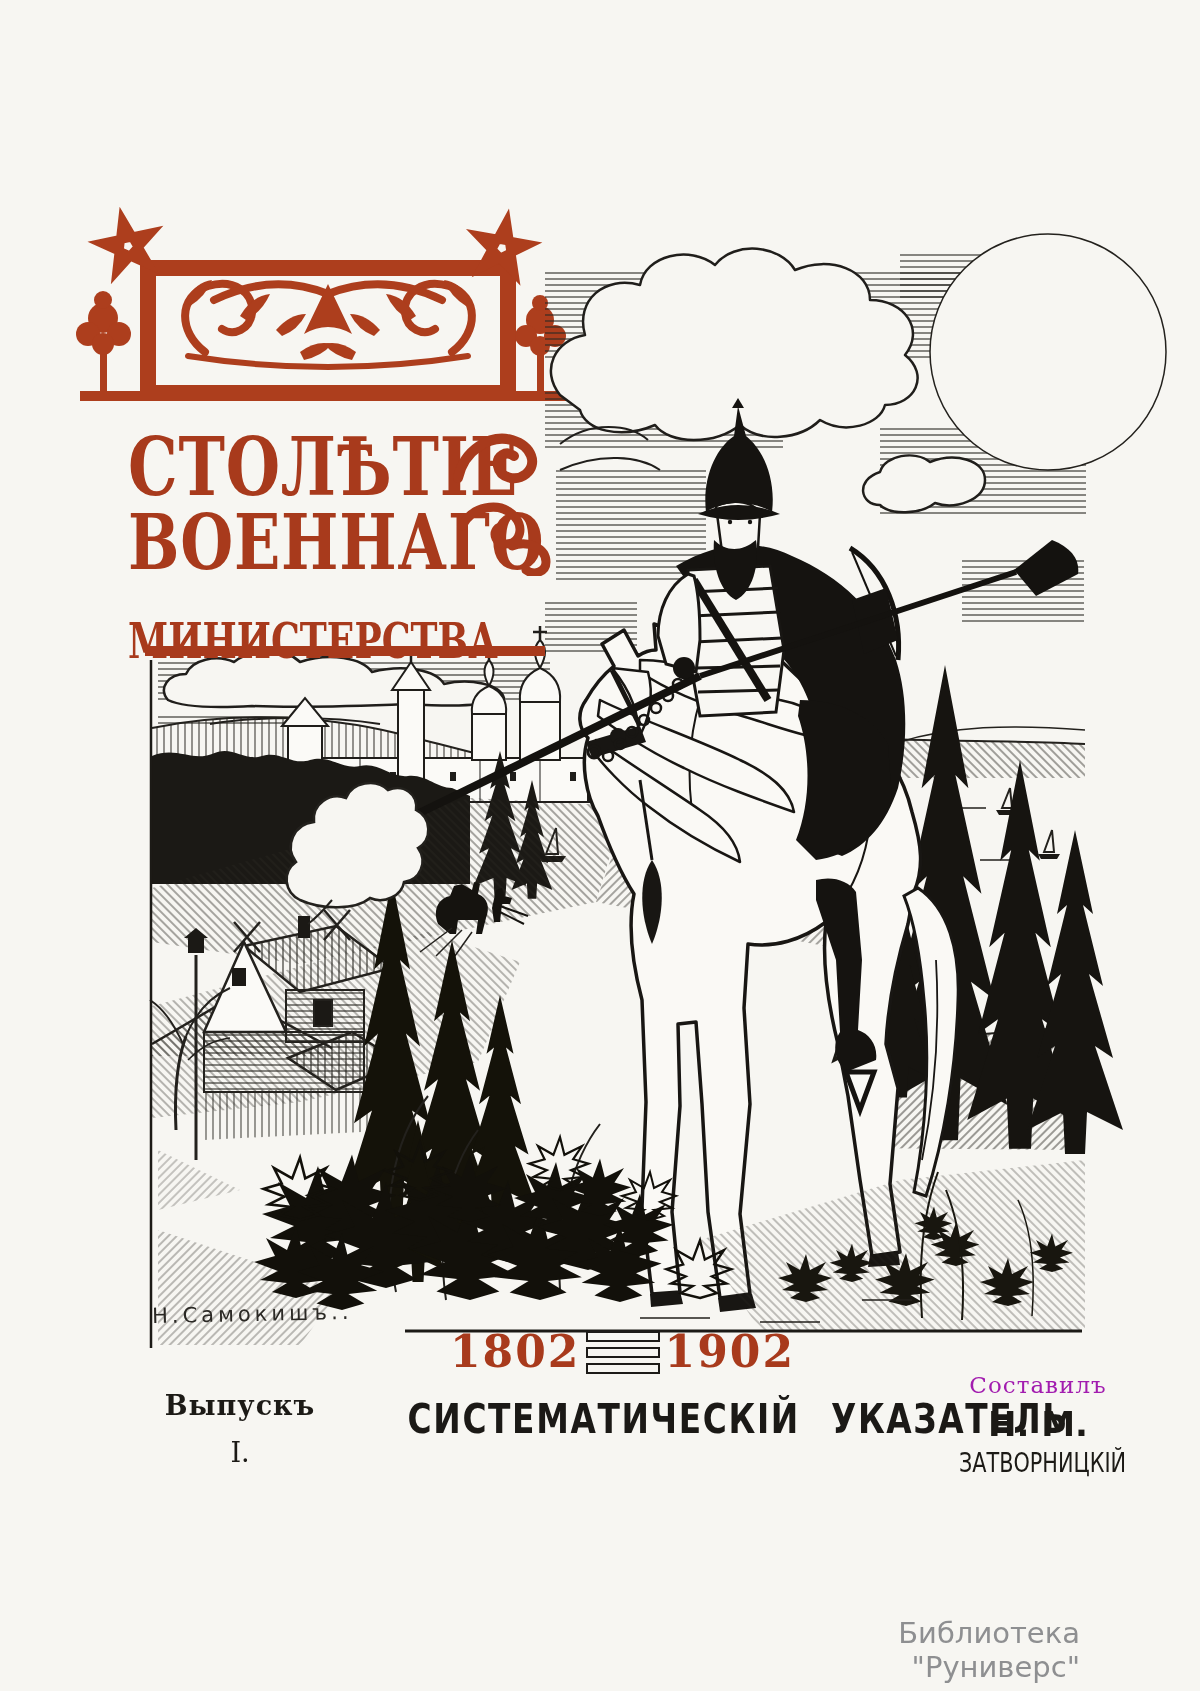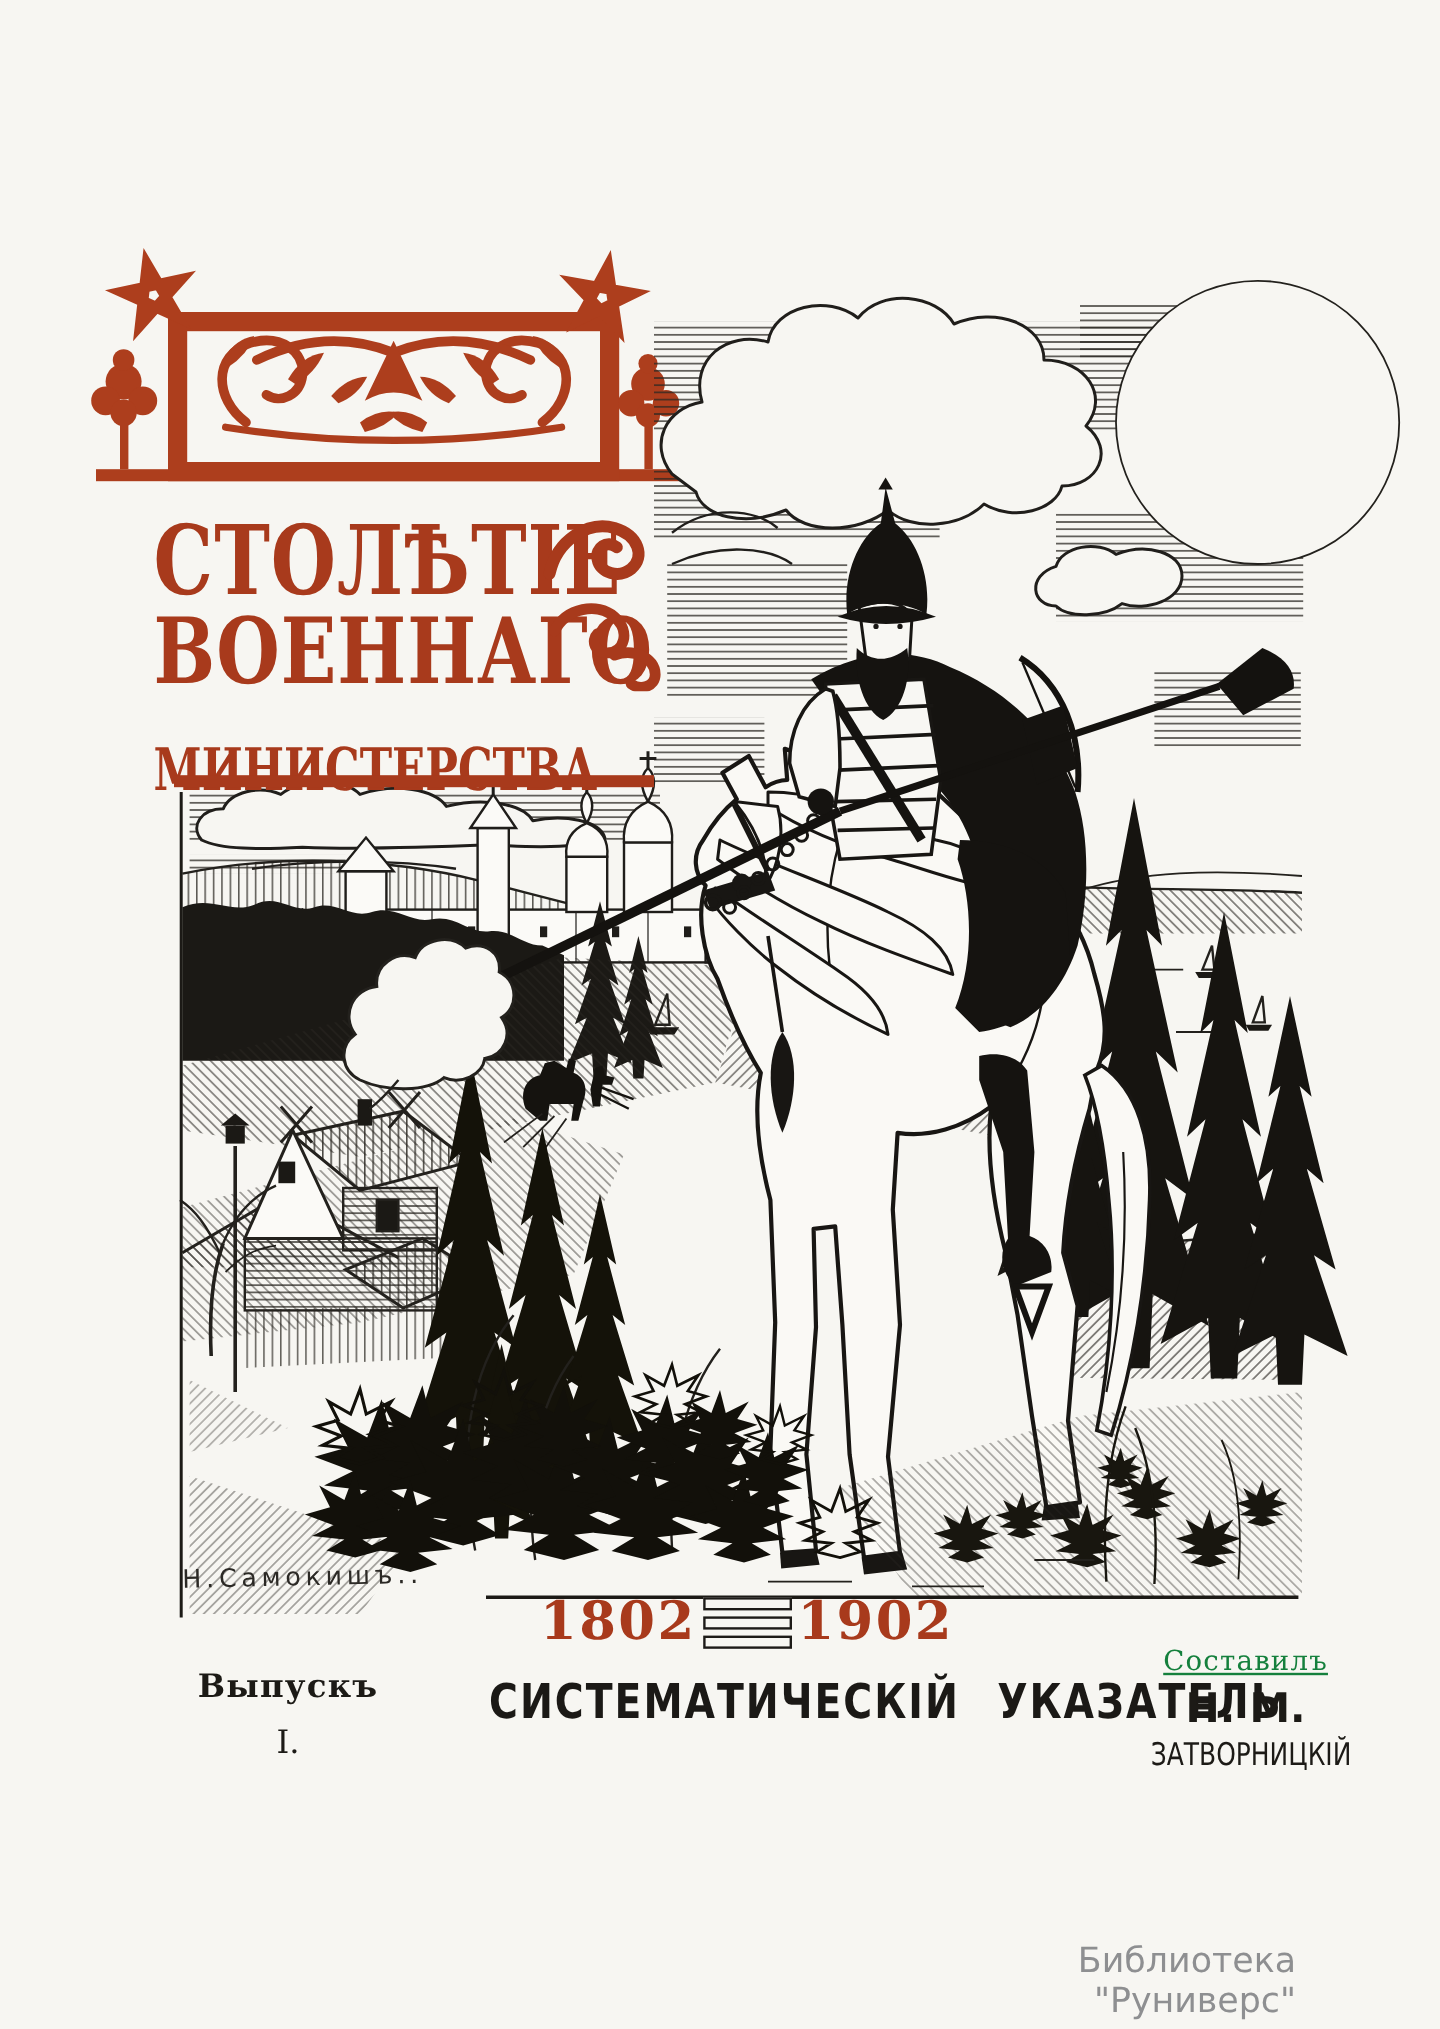--- a/index.html
+++ b/index.html
@@ -46,21 +46,21 @@
   .subtitle .tl{display:inline-block; transform:scaleX(.82); transform-origin:center;
     letter-spacing:2px; word-spacing:22px;}
 
   
   .issue{left:148px; top:1390px; width:184px; text-align:center;}
   .issue .lbl{font-family:"DejaVu Serif", serif; font-weight:bold; font-size:27px; letter-spacing:1px;}
   .issue .num{font-family:"DejaVu Serif", serif; font-size:27px; margin-top:16px;}
 
   
   .compiler{left:938px; top:1372px; width:200px; text-align:center;}
-  .compiler .lbl{font-family:"DejaVu Serif", serif; font-size:23px; letter-spacing:1px; color:#15803d;text-decoration:underline;}
+  .compiler .lbl{font-family:"DejaVu Serif", serif; font-size:23px; letter-spacing:1px; color:#a21caf;}
   .compiler .l2{font-family:"DejaVu Sans", sans-serif; font-weight:bold; font-size:34px; margin-top:6px;text-align:center;}
   .compiler .l3{font-family:"DejaVu Sans", sans-serif; font-weight:normal; font-size:26px; margin-top:4px;}
   .compiler .l3 .tl{display:inline-block; transform:scaleX(.8); transform-origin:center; white-space:nowrap;}
 
   
   .signature{
     left:152px; top:1302px; font-family:"DejaVu Sans", sans-serif;
     font-size:21px; letter-spacing:4px; color:#2b2925; transform:rotate(-1.2deg);
     white-space:nowrap;
   }

